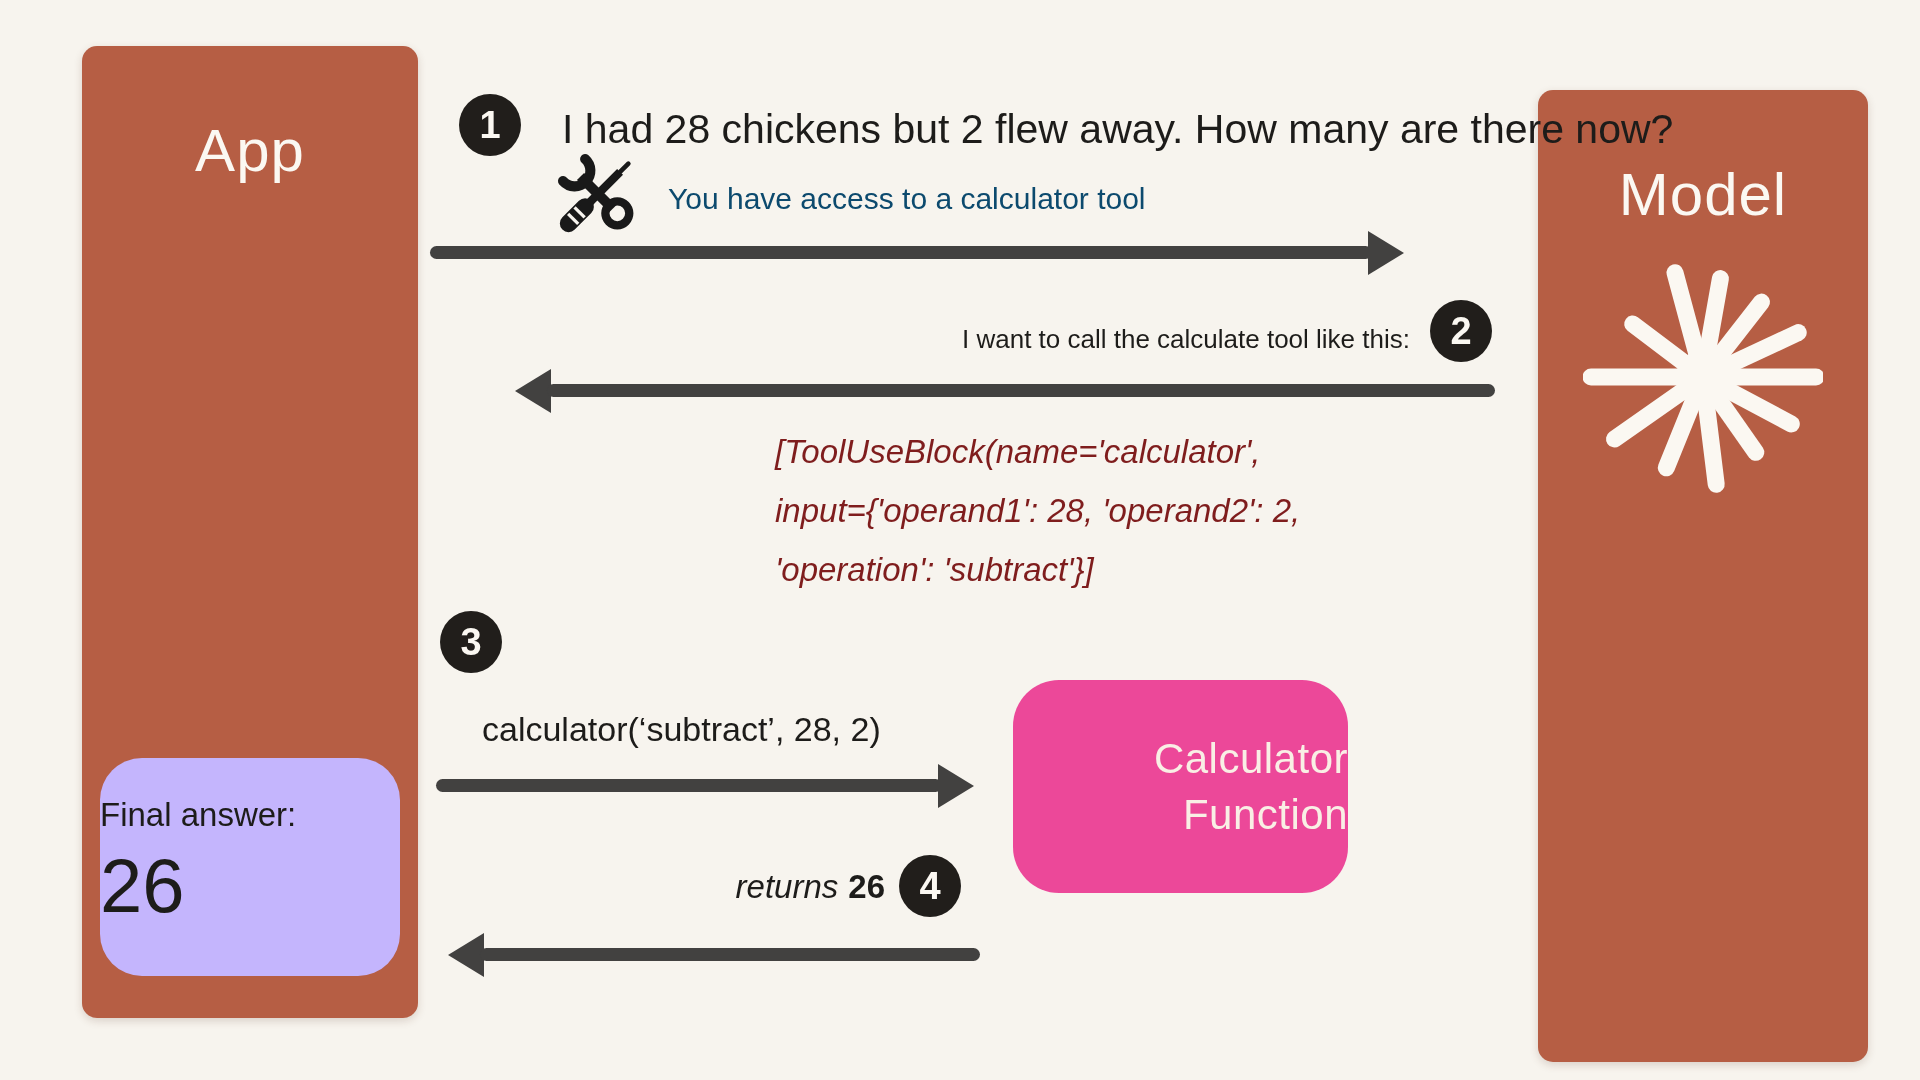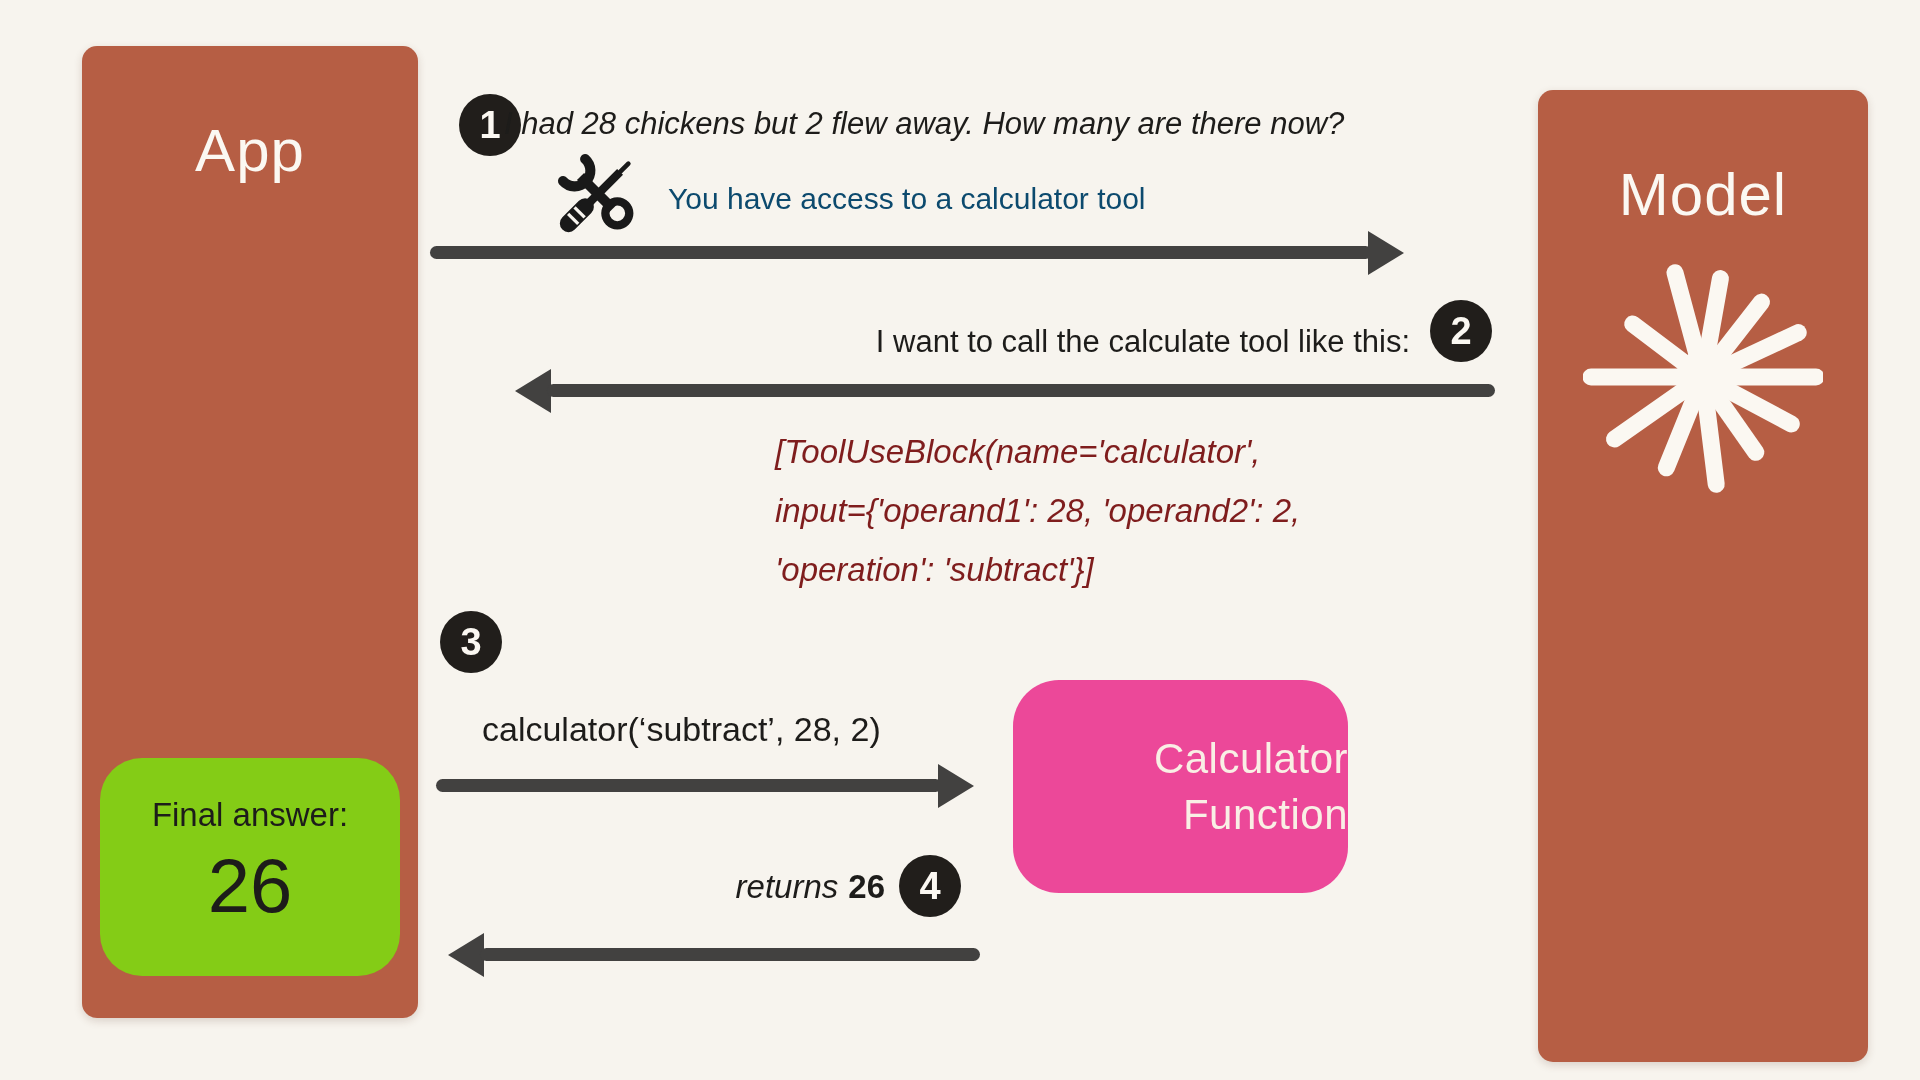--- a/index.html
+++ b/index.html
@@ -38,23 +38,22 @@
     position: absolute;
     left: 45px; top: 167px;
     width: 240px; height: 240px;
   }
 
   
   .final-box {
     position: absolute;
     left: 18px; bottom: 42px;
     width: 300px; height: 218px;
-    background: #84cc16;
+    background: #c4b5fd;
     border-radius: 42px;
-    text-align: center;
     color: #1d1c1a;
   }
   .final-label { margin-top: 38px; font-size: 33px; }
   .final-value { margin-top: 8px;  font-size: 76px; }
 
   
   .calc-box {
     position: absolute;
     left: 1013px; top: 680px;
     width: 335px; height: 213px;
@@ -83,23 +82,23 @@
     align-items: center;
     justify-content: center;
   }
   .badge-1 { left: 459px;  top: 94px;  }
   .badge-2 { left: 1430px; top: 300px; }
   .badge-3 { left: 440px;  top: 611px; }
   .badge-4 { left: 899px;  top: 855px; }
 
   
   .msg { position: absolute; color: #1d1c1a; white-space: nowrap; }
-  .msg-1       { left: 504px; top: 106px; font-size: 31px; font-style: italic; }
+  .msg-1       { left: 562px; top: 106px; font-size: 41px; }
   .msg-sys     { left: 668px; top: 182px; font-size: 30px; color: #0c4a6e; }
-  .msg-2       { right: 510px; top: 324px; font-size: 31px; }
+  .msg-2       { right: 510px; top: 324px; font-size: 26px; }
   .code-block  {
     position: absolute;
     left: 775px; top: 422px; width: 700px;
     text-align: left;
     color: #7f1d1d;
     font-size: 33px;
     line-height: 59px;
     white-space: nowrap;
     font-style: italic;
   }

